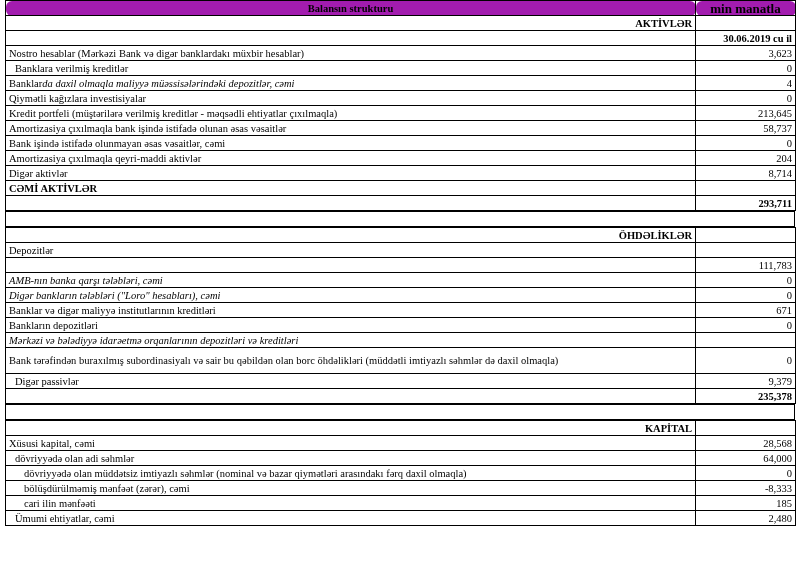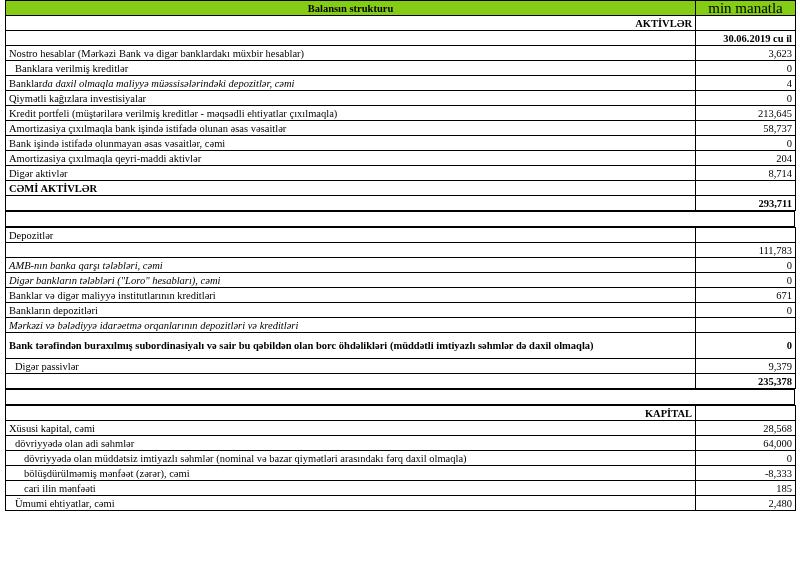--- a/index.html
+++ b/index.html
@@ -37,29 +37,30 @@
     white-space: nowrap;
     overflow: hidden;
   }
   col.label { width: 690px; }
   col.value { width: 100px; }
   .val { text-align: right; }
   .ital { font-style: italic; }
   .indent1 { padding-left: 9px !important; }
   .indent2 { padding-left: 18px !important; }
   .title-row td {
-    background: #84cc16;
+    background: #a21caf;
     font-weight: bold;
     font-size: 13px;
     height: 19px;
     text-align: center;
+    border-radius: 6px;
   }
   .title-row td.unit {
-    font-weight: normal;
-    font-size: 15px;
+    font-weight: bold;
+    font-size: 13px;
     text-align: center;
     font-style: normal;
   }
   .section-row td {
     font-weight: bold;
     font-size: 11px;
     text-align: right;
     height: 15px;
   }
   .noborder td {
@@ -69,21 +70,21 @@
     border: none;
     height: 9px;
   }
   .hdr td {
     font-weight: bold;
     font-size: 10.5px;
     height: 26px;
     vertical-align: bottom;
     text-align: right;
   }
-  .tall { height: 26px; font-weight: bold; }
+  .tall { height: 26px; }
   .total td { font-weight: bold; }
   .wrapcell { white-space: normal; }
 </style>
 </head>
 <body>
 
 <div class="page">
 
   <table class="sheet">
     <colgroup>
@@ -158,20 +159,24 @@
         </tr>
       </tbody>
   </table>
 
   <table class="sheet">
     <colgroup>
         <col class="label">
         <col class="value">
       </colgroup>
     <tbody>
+      <tr class="section-row noborder">
+        <td>ÖHDƏLİKLƏR</td>
+        <td></td>
+      </tr>
       <tr>
         <td>Depozitlər</td>
         <td class="val"></td>
       </tr>
       <tr>
         <td></td>
         <td class="val">111,783</td>
       </tr>
       <tr>
         <td class="ital">AMB-nın banka qarşı tələbləri, cəmi</td>

